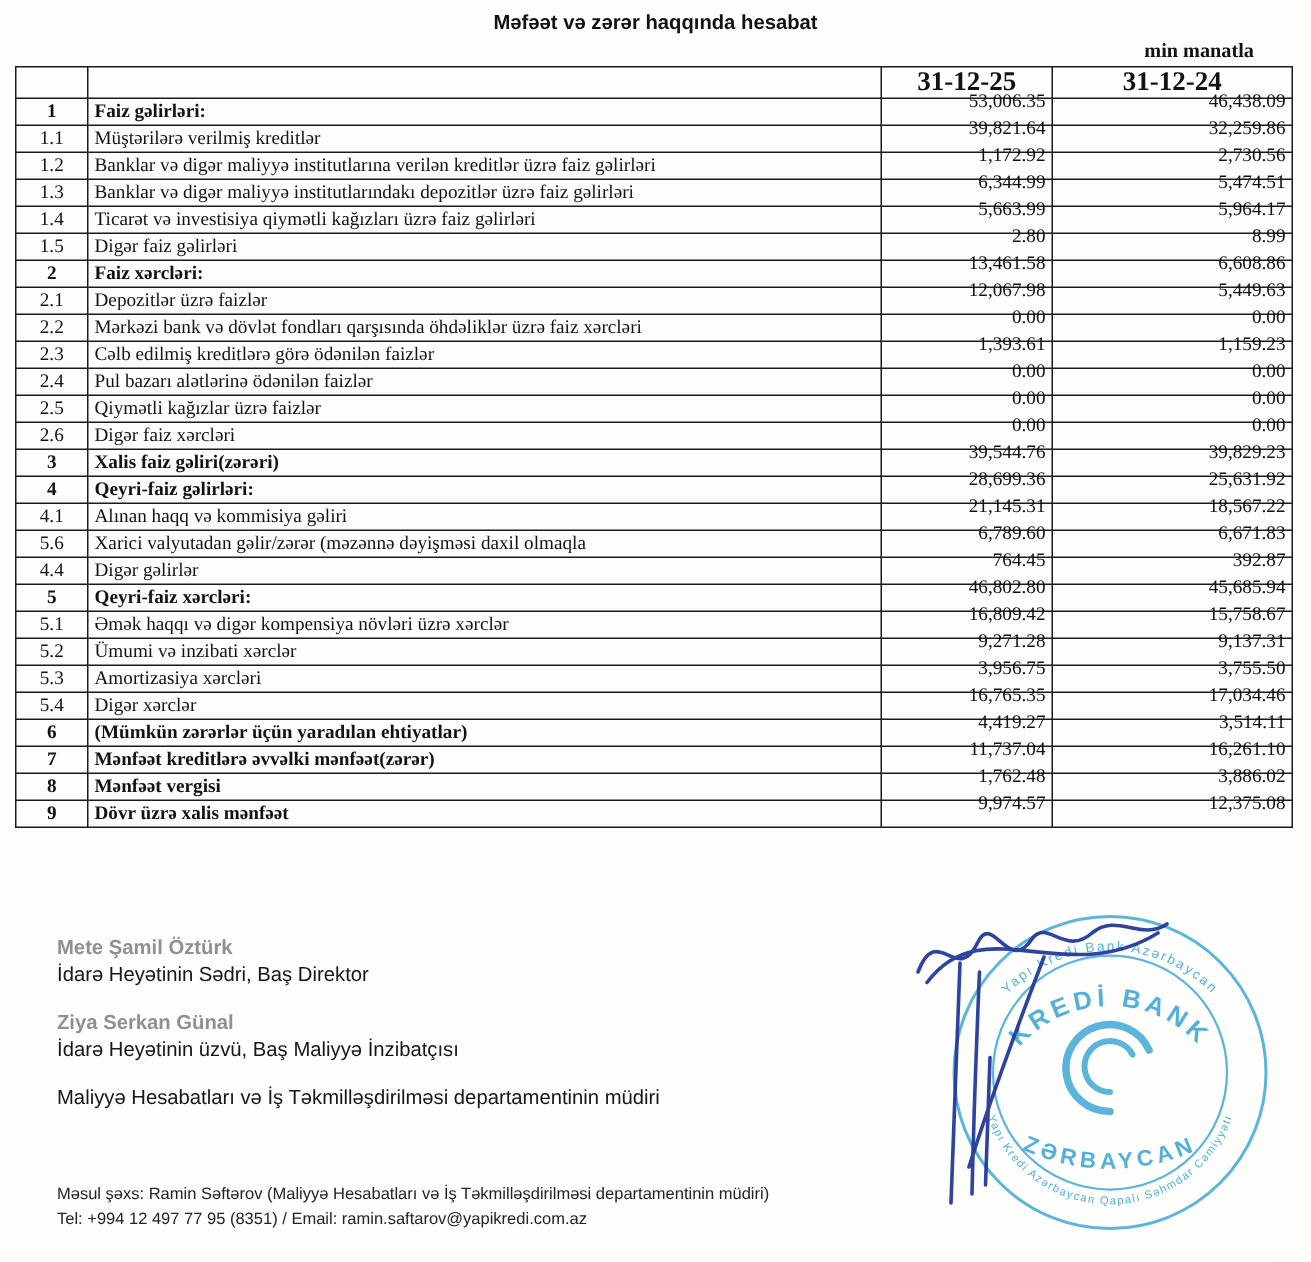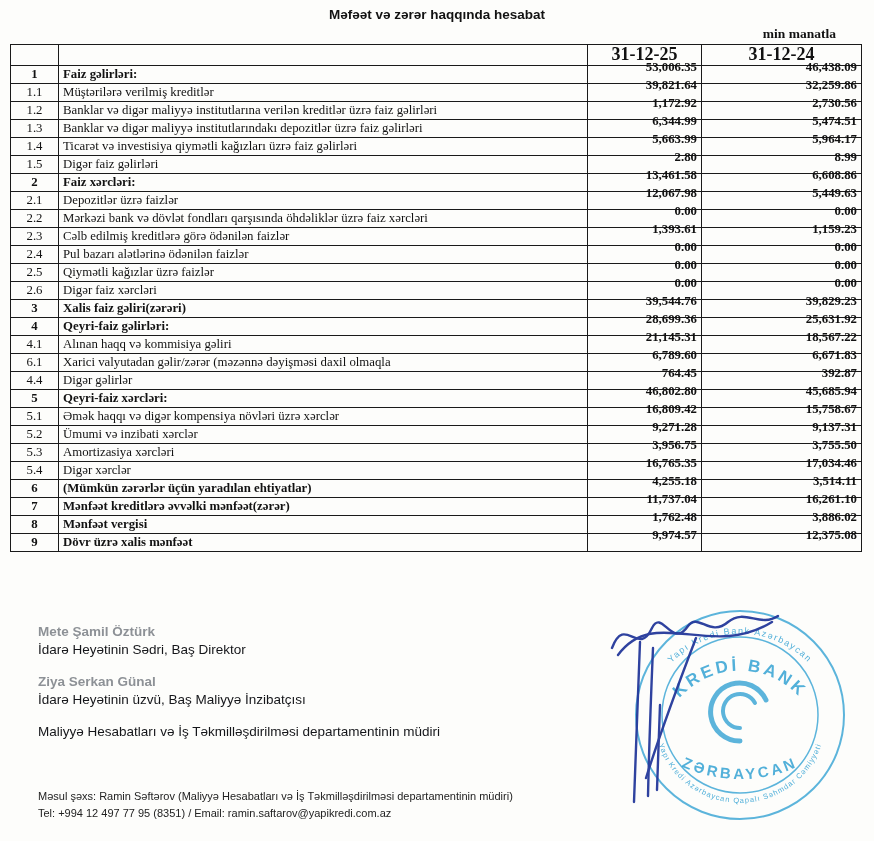--- a/index.html
+++ b/index.html
@@ -48,21 +48,21 @@
     font-weight: bold;
     text-align: center;
     font-size: 18px;
   }
   .c-num { text-align: center; }
   .c-val { text-align: right; padding-right: 7px; }
   .shift {
     position: relative;
     top: -7px;
     display: inline-block;
-    font-weight: bold;
+    font-weight: normal;
   }
   .bold-row .c-num, .bold-row .c-lbl { font-weight: bold; }
   .signatories {
     position: absolute;
     left: 38px; top: 624px;
     font-family: "Liberation Sans", sans-serif;
   }
   .sig-block { margin-bottom: 17px; }
   .sig-name { font-size: 13.5px; font-weight: bold; color: #8d9196; margin-bottom: 3px; }
   .sig-role { font-size: 13.5px; color: #15161a; }
@@ -193,21 +193,21 @@
           <td class="c-val"><span class="shift">28,699.36</span></td>
           <td class="c-val"><span class="shift">25,631.92</span></td>
         </tr>
         <tr>
           <td class="c-num">4.1</td>
           <td class="c-lbl">Alınan haqq və kommisiya gəliri</td>
           <td class="c-val"><span class="shift">21,145.31</span></td>
           <td class="c-val"><span class="shift">18,567.22</span></td>
         </tr>
         <tr>
-          <td class="c-num">6.1</td>
+          <td class="c-num">5.6</td>
           <td class="c-lbl">Xarici valyutadan gəlir/zərər (məzənnə dəyişməsi daxil olmaqla</td>
           <td class="c-val"><span class="shift">6,789.60</span></td>
           <td class="c-val"><span class="shift">6,671.83</span></td>
         </tr>
         <tr>
           <td class="c-num">4.4</td>
           <td class="c-lbl">Digər gəlirlər</td>
           <td class="c-val"><span class="shift">764.45</span></td>
           <td class="c-val"><span class="shift">392.87</span></td>
         </tr>
@@ -237,21 +237,21 @@
         </tr>
         <tr>
           <td class="c-num">5.4</td>
           <td class="c-lbl">Digər xərclər</td>
           <td class="c-val"><span class="shift">16,765.35</span></td>
           <td class="c-val"><span class="shift">17,034.46</span></td>
         </tr>
         <tr class="bold-row">
           <td class="c-num">6</td>
           <td class="c-lbl">(Mümkün zərərlər üçün yaradılan ehtiyatlar)</td>
-          <td class="c-val"><span class="shift">4,255.18</span></td>
+          <td class="c-val"><span class="shift">4,419.27</span></td>
           <td class="c-val"><span class="shift">3,514.11</span></td>
         </tr>
         <tr class="bold-row">
           <td class="c-num">7</td>
           <td class="c-lbl">Mənfəət kreditlərə əvvəlki mənfəət(zərər)</td>
           <td class="c-val"><span class="shift">11,737.04</span></td>
           <td class="c-val"><span class="shift">16,261.10</span></td>
         </tr>
         <tr class="bold-row">
           <td class="c-num">8</td>

